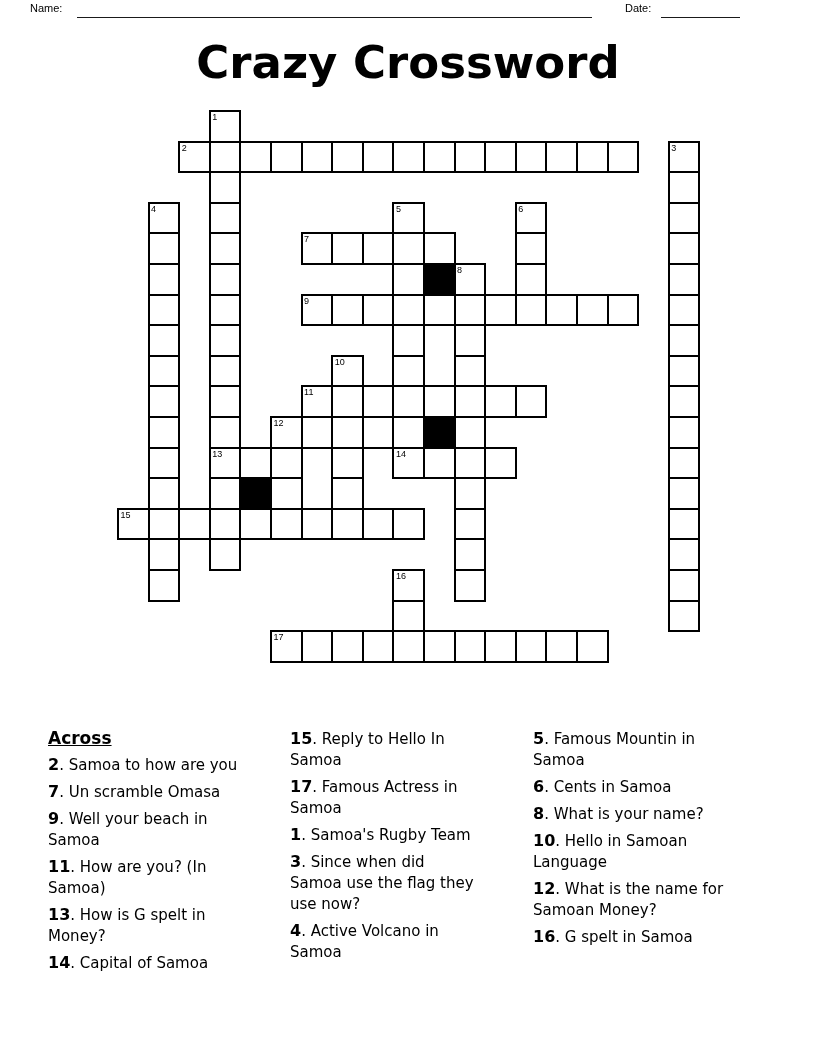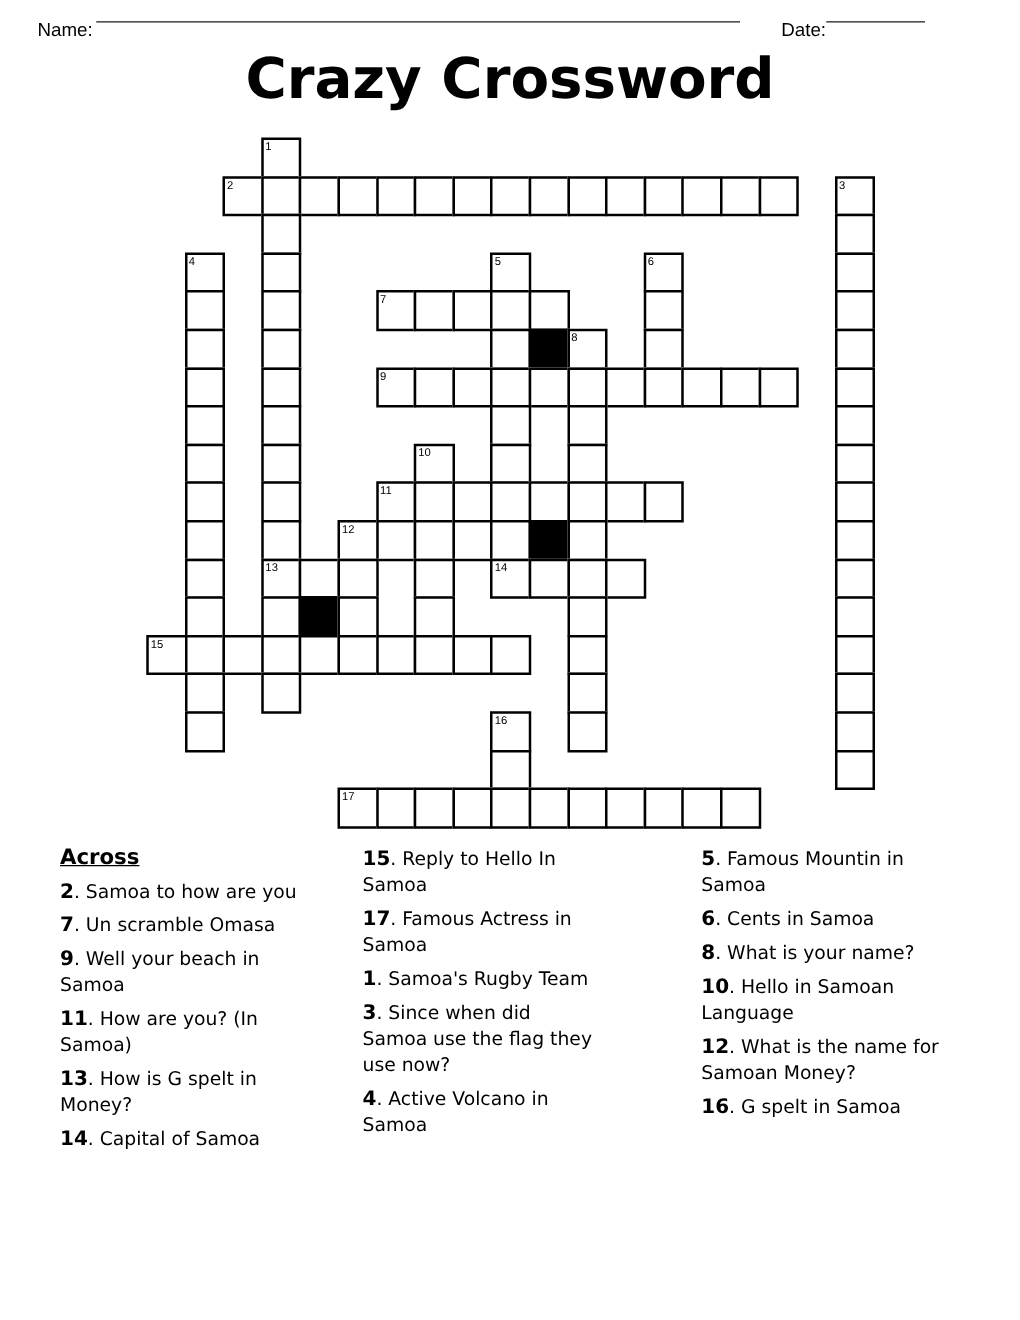--- a/index.html
+++ b/index.html
@@ -5,23 +5,23 @@
   html,body { margin:0; padding:0; }
   body {
     width:816px; height:1056px;
     background:#ffffff;
     position:relative;
     font-family:"DejaVu Sans", sans-serif;
     color:#000;
     overflow:hidden;
   }
   .hdr-label {
-    position:absolute; top:16px;
+    position:absolute; top:2px;
     font-family:"Liberation Sans", sans-serif;
-    font-size:15px; color:#000;
+    font-size:11px; color:#000;
   }
   .hdr-line {
     position:absolute; top:0; height:17px;
     border-bottom:1.5px solid #1a1a1a;
   }
   .title {
     position:absolute; top:36px; left:0;
     width:816px; margin:0;
     text-align:center;
     font-family:"DejaVu Sans", sans-serif;
@@ -36,26 +36,26 @@
     border:2px solid #000000;
     background:#ffffff;
   }
   .cell.black { background:#000000; }
   .num {
     position:absolute; top:0px; left:1.5px;
     font-family:"Liberation Sans", sans-serif;
     font-size:9px; line-height:10px; color:#000;
   }
   .clue-col {
-    position:absolute; top:676px;
+    position:absolute; top:728px;
     font-size:15px; line-height:21px;
   }
   #col1 { left:48px;  width:212px; }
   #col2 { left:290px; width:186px; }
-  #col3 { left:533px; width:192px;margin-left:28px; }
+  #col3 { left:533px; width:192px; }
   .clue { margin:0 0 5px 0; }
   .clue .cnum { font-weight:bold; font-size:16px; }
   .section-header {
     font-weight:bold;
     font-size:17px;
     text-decoration:underline;
     margin:0 0 5px 0;
   }
 </style>
 </head>

